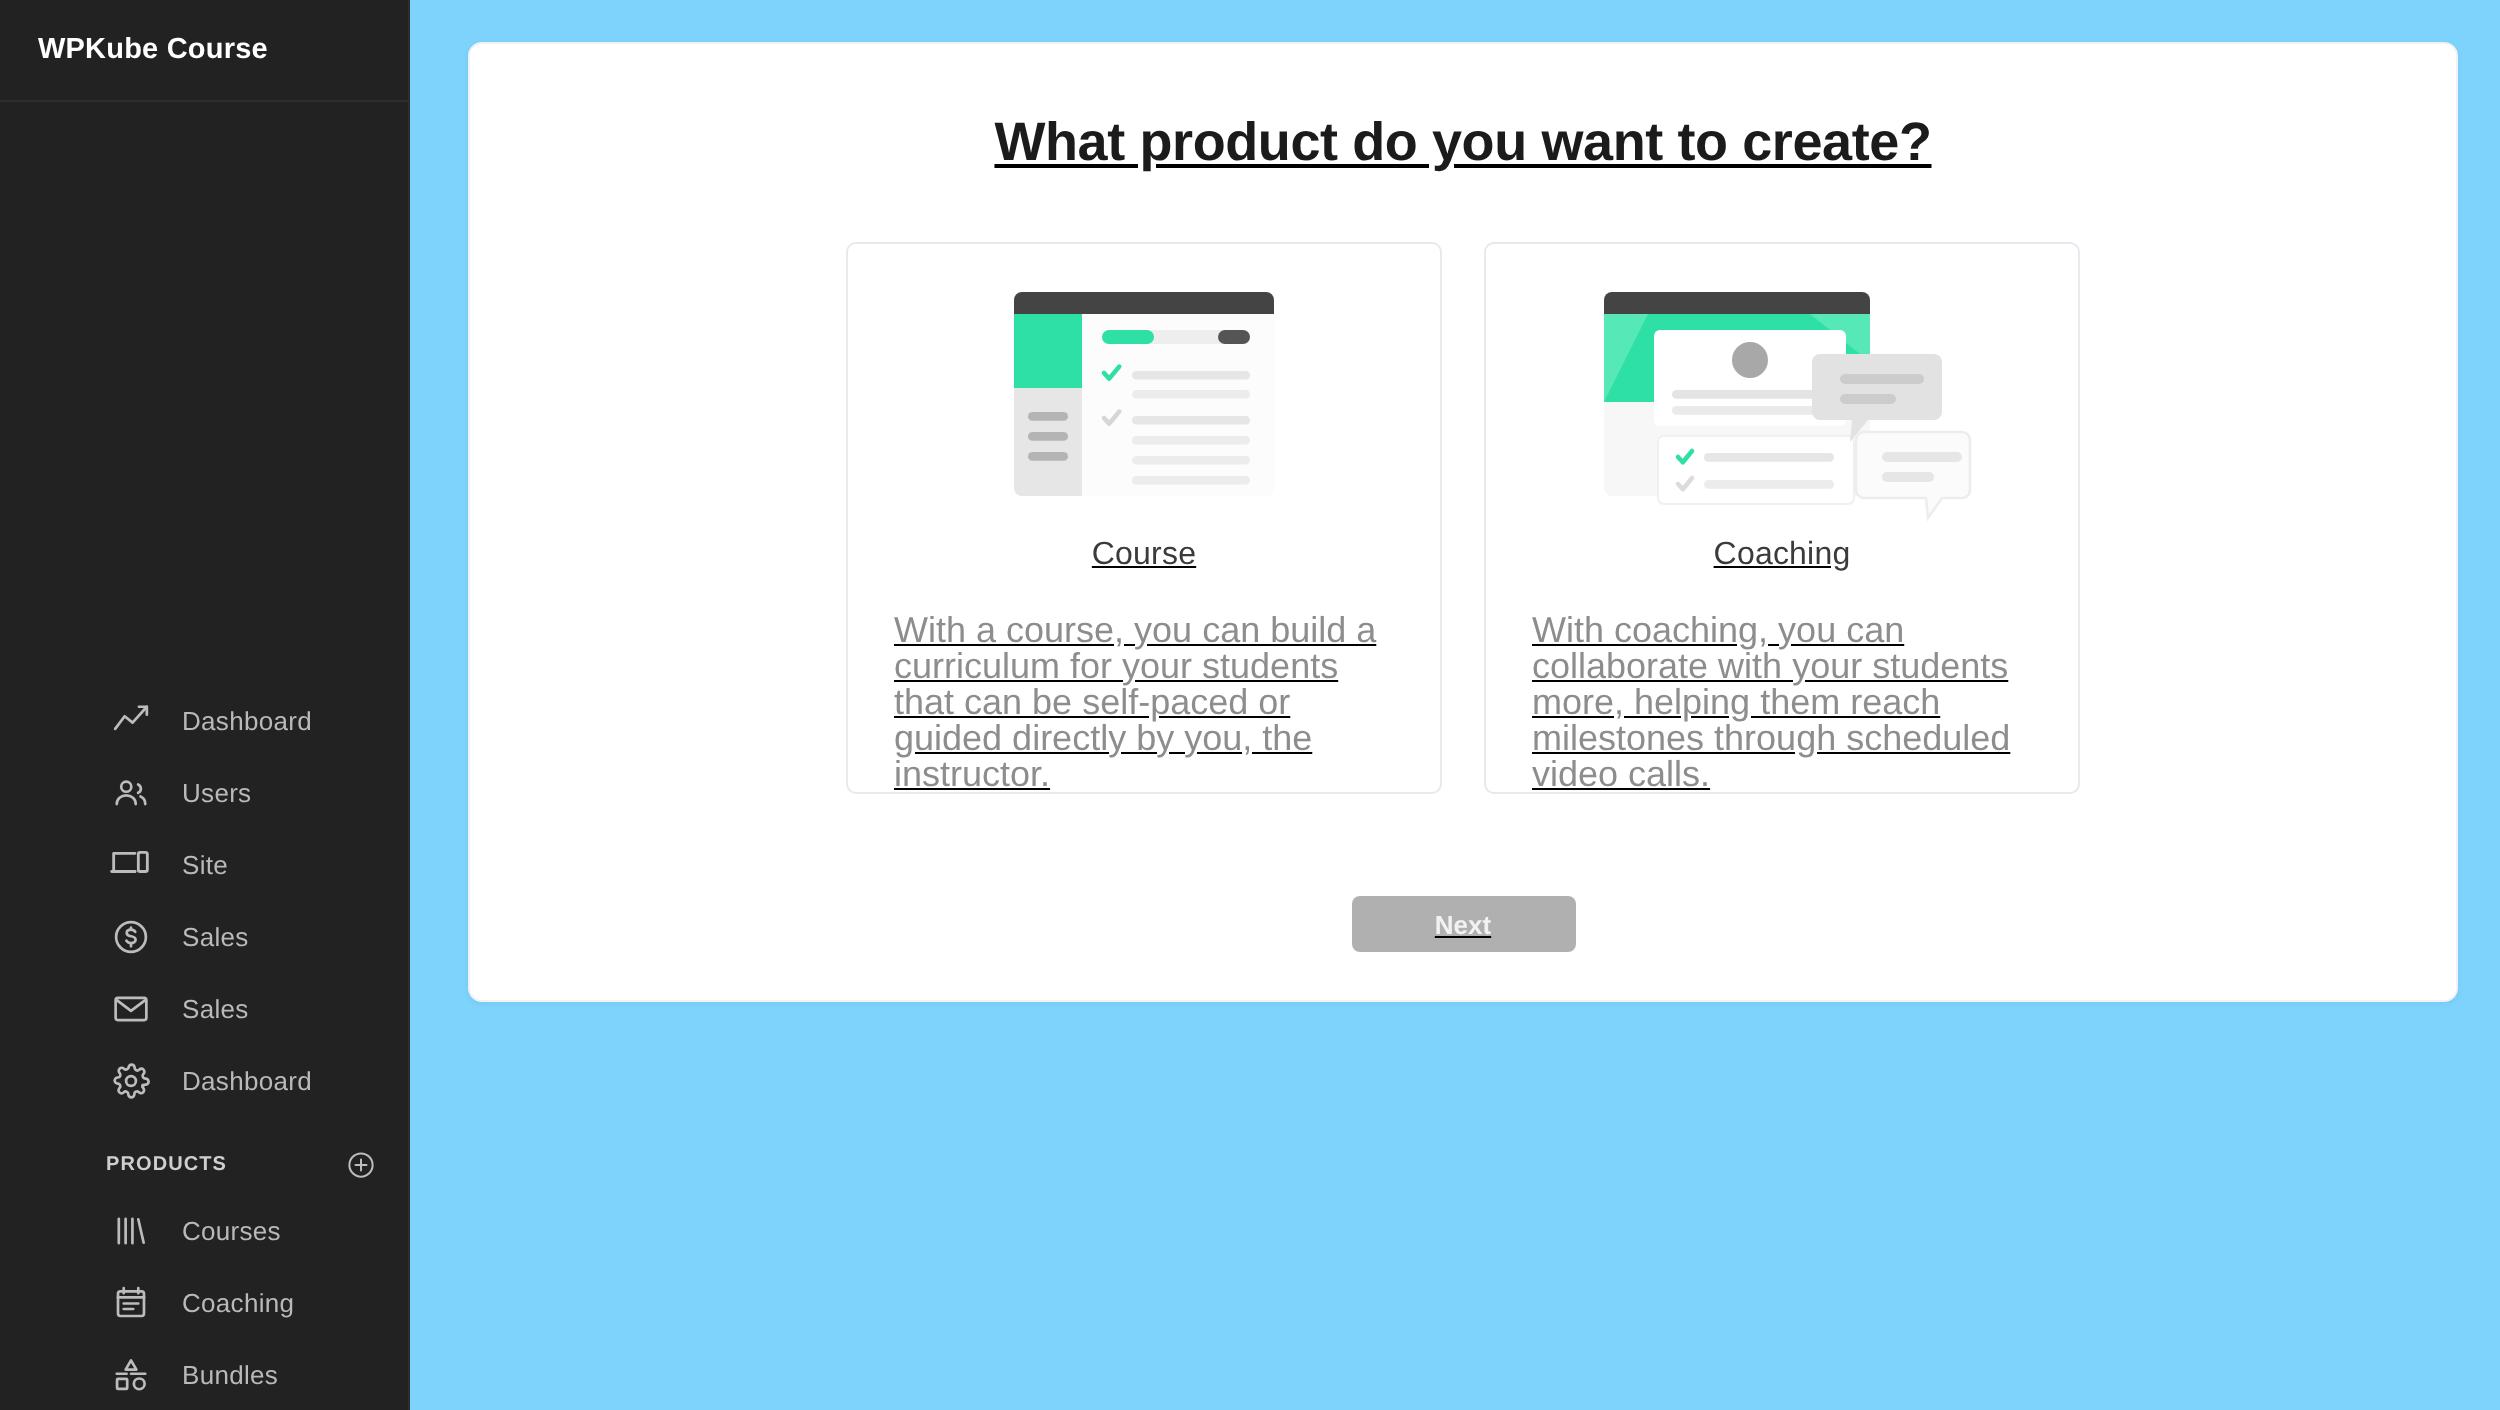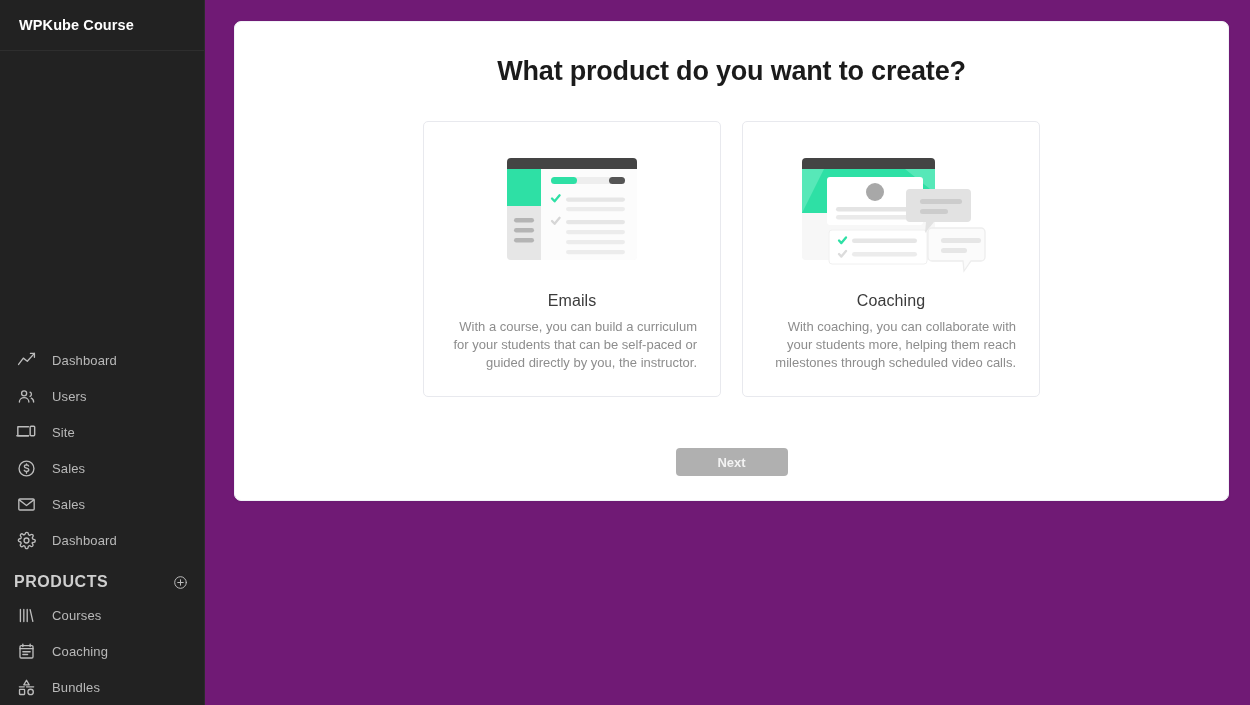--- a/index.html
+++ b/index.html
@@ -20,21 +20,21 @@
   }
   .brand {
     height: 51px; flex: 0 0 51px;
     display: flex; align-items: center;
     padding-left: 19px;
     color: #ffffff;
     font-size: 14.5px; font-weight: bold;
     letter-spacing: .1px;
     border-bottom: 1px solid #2e2e2e;
   }
-  .nav { padding-top: 8px; }
+  .nav { padding-top: 8px; padding-left: 39px; }
   .nav-item {
     height: 36px;
     display: flex; align-items: center;
     padding-left: 14px;
     cursor: pointer;
   }
   .nav-ico {
     width: 24px; height: 22px; flex: 0 0 24px;
     display: flex; align-items: center; justify-content: center;
     color: #bcbcbc;
@@ -46,35 +46,36 @@
     font-size: 13px;
     letter-spacing: .15px;
   }
   .section-head {
     height: 30px; margin-top: 9px;
     display: flex; align-items: center;
     padding: 0 16px 0 14px;
   }
   .section-title {
     color: #cfcfcf;
-    font-size: 16px; font-weight: bold;
+    font-size: 10px; font-weight: bold;
     letter-spacing: .55px;
   }
   .section-add {
     margin-left: auto;
     color: #bdbdbd;
     display: flex; align-items: center; justify-content: center;
     cursor: pointer;
   }
 
   
   .main {
     flex: 1 1 auto; height: 705px;
-    background: #701a75;
+    background: #7dd3fc;
     padding: 21px 21px 0 29px;
+    text-decoration: underline;
   }
   .panel {
     background: #ffffff;
     border-radius: 7px;
     height: 480px;
     box-shadow: 0 1px 3px rgba(24,30,60,.05);
     border: 1px solid #f1f2f7;
     padding-top: 34px;
     display: flex; flex-direction: column; align-items: center;
   }
@@ -97,24 +98,24 @@
     display: flex; flex-direction: column; align-items: center;
     padding-top: 16px;
     cursor: pointer;
   }
   .card-art { height: 148px; display: flex; align-items: center; justify-content: center; }
   .card-title {
     font-size: 16px; color: #3b3b3b;
     margin-top: 6px; letter-spacing: .1px;
   }
   .card-desc {
-    margin-top: 8px;
+    margin-top: 19px;
     width: 250px;
-    text-align: right;
-    font-size: 13px;
+    text-align: left;
+    font-size: 18px;
     line-height: 18px;
     color: #8d8d8d;
   }
 
   .next-btn {
     margin-top: 51px;
     width: 112px; height: 28px;
     border: none; border-radius: 4px;
     background: #b0b0b0;
     color: #f2f2f2;
@@ -273,21 +274,21 @@
               <rect x="69" y="47.5" width="59" height="4.2" rx="2.1" fill="#e6e6e6"></rect>
               <rect x="69" y="57" width="59" height="4.2" rx="2.1" fill="#ececec"></rect>
               <path d="M55 71l2.6 2.8 5-6" fill="none" stroke="#d6d6d6" stroke-width="2.3" stroke-linecap="round" stroke-linejoin="round"></path>
               <rect x="69" y="70" width="59" height="4.2" rx="2.1" fill="#e6e6e6"></rect>
               <rect x="69" y="80" width="59" height="4.2" rx="2.1" fill="#ececec"></rect>
               <rect x="69" y="90" width="59" height="4.2" rx="2.1" fill="#ececec"></rect>
               <rect x="69" y="100" width="59" height="4.2" rx="2.1" fill="#ececec"></rect>
             </g>
           </svg>
         </div>
-        <div class="card-title">Emails</div>
+        <div class="card-title">Course</div>
         <div class="card-desc">With a course, you can build a curriculum for your students that can be self-paced or guided directly by you, the instructor.</div>
       </div>
 
       <div class="card">
         <div class="card-art">
           <svg width="195" height="125" viewBox="0 0 195 125" aria-hidden="true">
             <defs>
               <clipPath id="winClipB">
                   <rect x="8" y="8" width="133" height="102" rx="4"></rect>
                 </clipPath>

